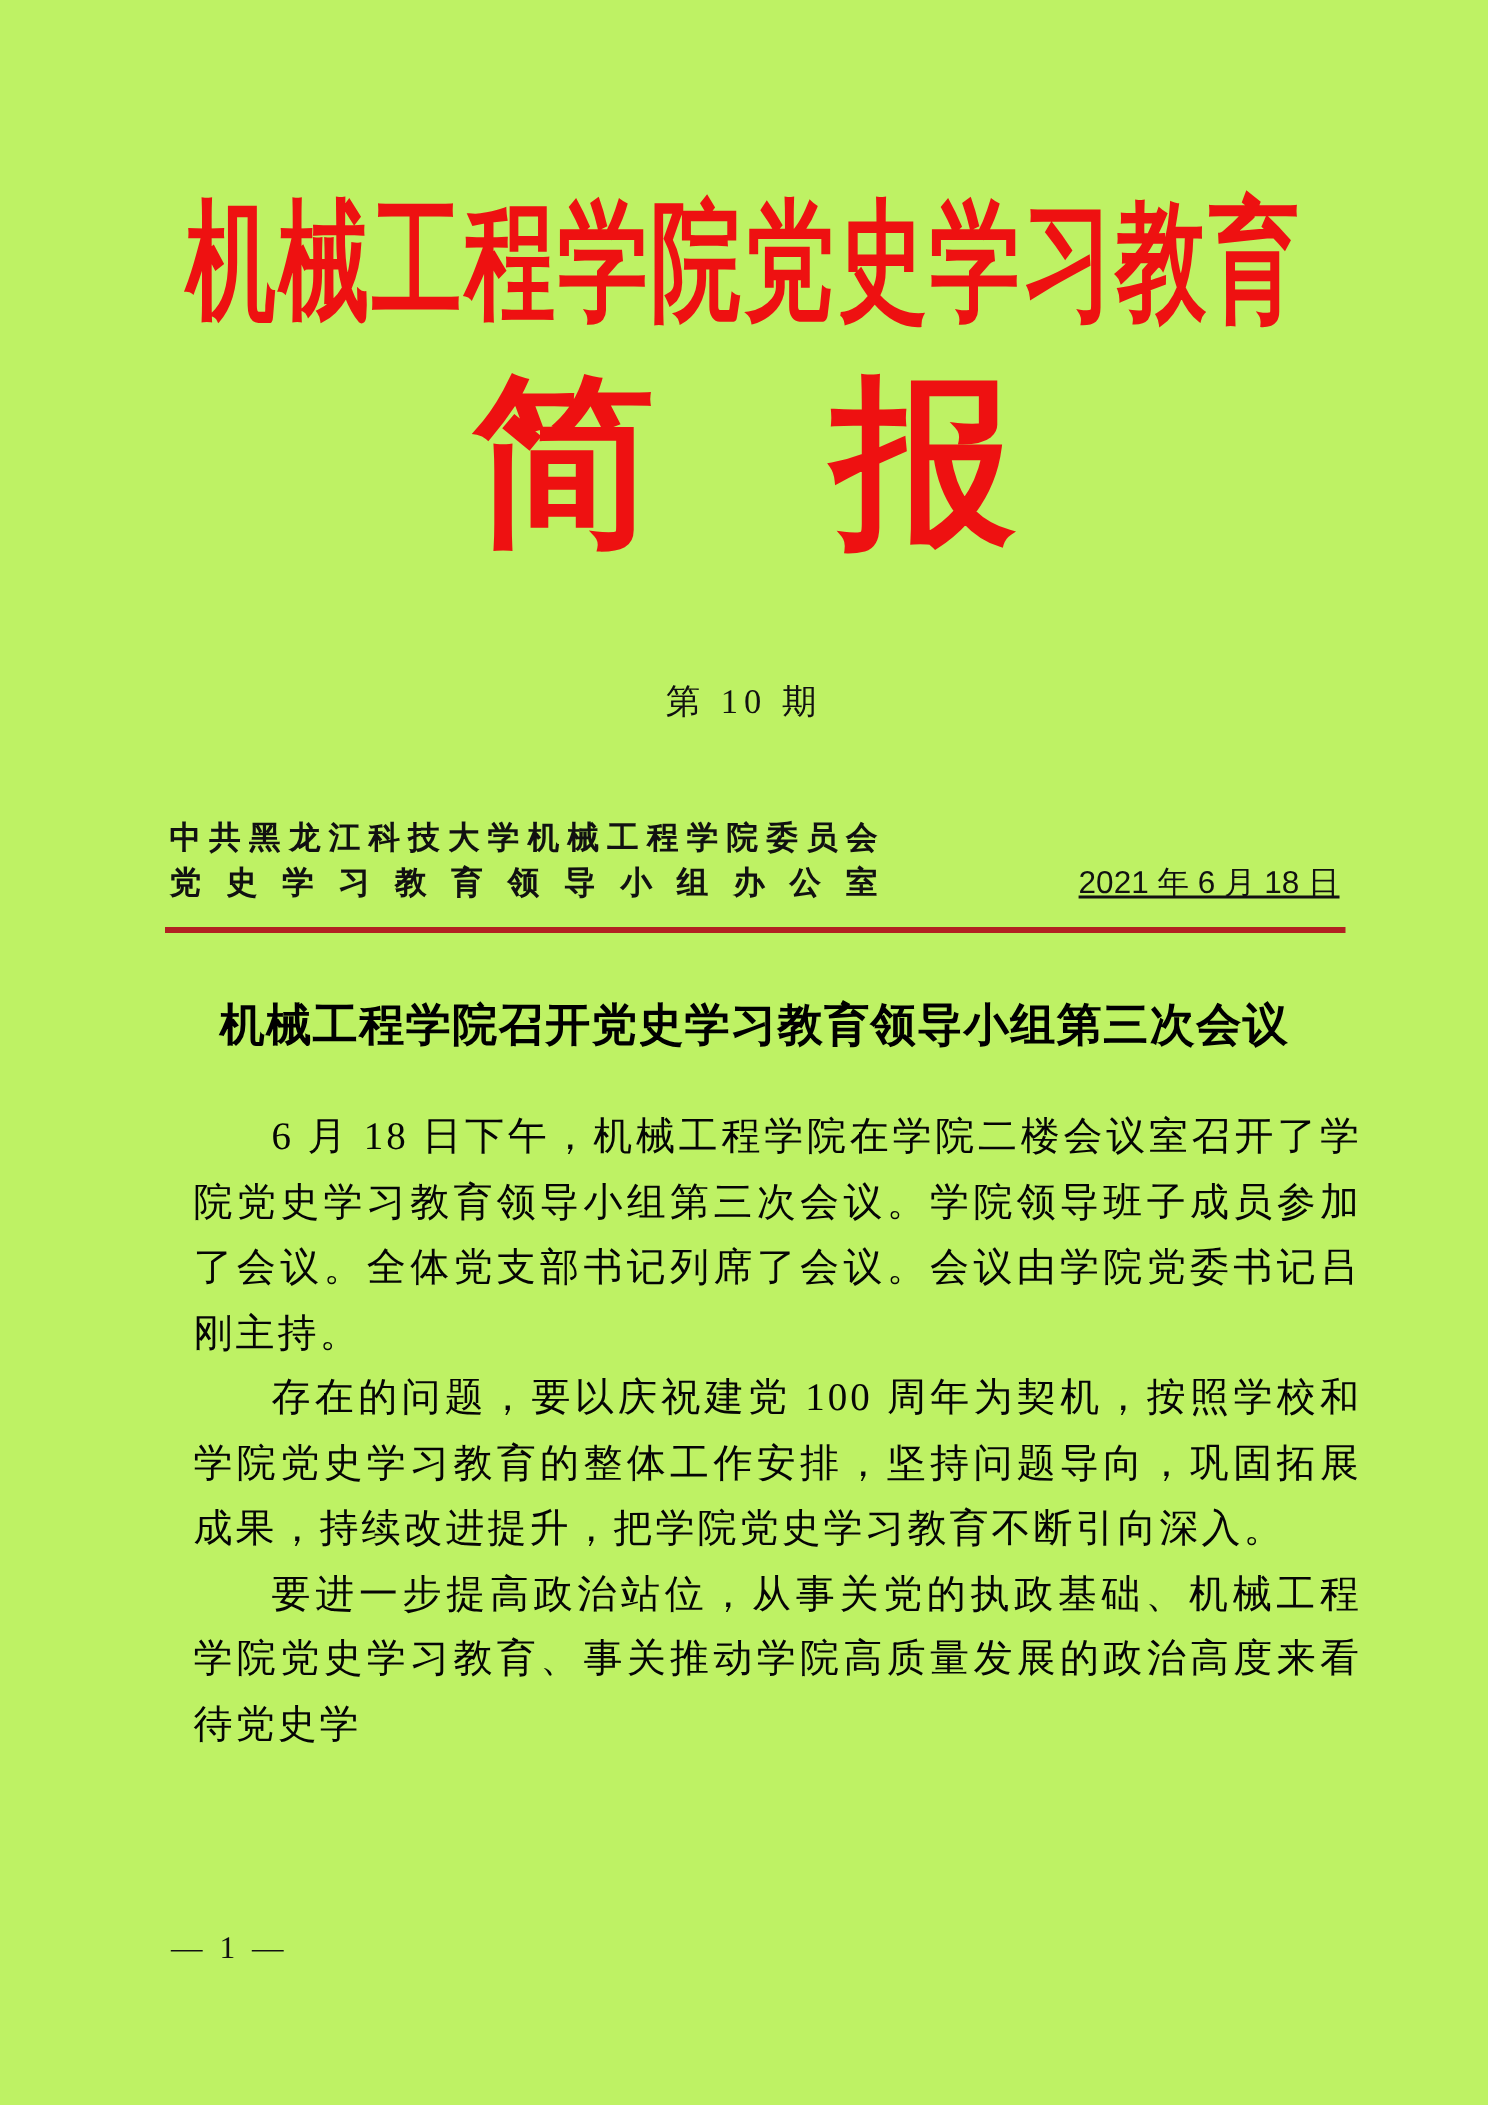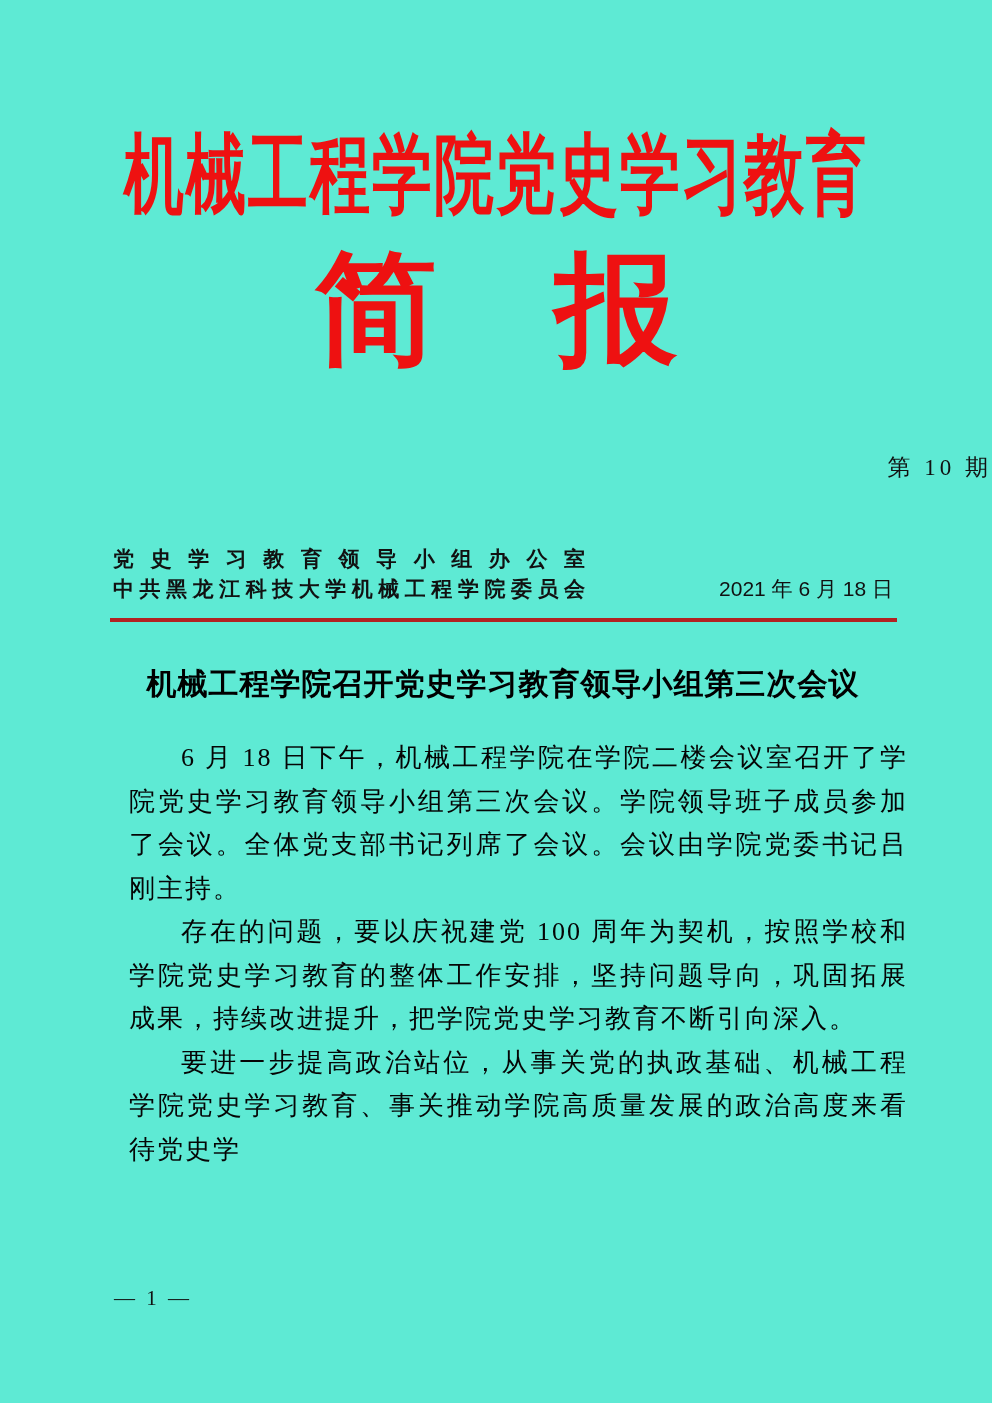--- a/index.html
+++ b/index.html
@@ -1,20 +1,20 @@
 <!DOCTYPE html>
 <html style="--masthead-red: #ee1111; --rule-red: #b22222;"><head>
 <meta charset="utf-8">
 <style>
   html, body { margin: 0; padding: 0; background: #ffffff; }
   .page {
     position: relative;
     width: 992px;
     height: 1403px;
-    background: #5eead4;
+    background: #bef264;
     overflow: hidden;
     font-family: "Liberation Serif", serif;
     color: #000000;
   }
   .masthead-title {
     position: absolute;
     top: 130px; left: 0; width: 100%;
     margin: 0;
     text-align: center;
     font-size: 60px;
@@ -33,21 +33,21 @@
     justify-content: center;
     gap: 118px;
     font-size: 122px;
     line-height: 124px;
     font-weight: bold;
     color: var(--masthead-red, #ee1111);
   }
   .issue {
     position: absolute;
     top: 452px; left: 0; width: 100%;
-    text-align: right;
+    text-align: center;
     font-size: 23px;
     letter-spacing: 4px;
     color: #111111;
   }
   .pub-row {
     position: absolute;
     top: 544px; left: 113px; right: 99px;
     display: flex;
     justify-content: space-between;
     align-items: flex-end;
@@ -63,20 +63,21 @@
   .publisher .pub-line {
     text-align: justify;
     text-align-last: justify;
   }
   .date {
     font-family: "Liberation Sans", sans-serif;
     font-size: 21px;
     line-height: 30px;
     color: #111111;
     white-space: nowrap;
+    text-decoration: underline;
   }
   .rule {
     position: absolute;
     top: 618px; left: 110px;
     width: 787px; height: 4px;
     background: var(--rule-red, #b22222);
   }
   .article-title {
     position: absolute;
     top: 650px; left: 103px; right: 89px;
@@ -120,22 +121,22 @@
 
   <div class="bulletin">
     <span>简</span>
     <span>报</span>
   </div>
 
   <div class="issue">第 10 期</div>
 
   <div class="pub-row">
     <div class="publisher">
+      <div class="pub-line">中共黑龙江科技大学机械工程学院委员会</div>
       <div class="pub-line">党史学习教育领导小组办公室</div>
-      <div class="pub-line">中共黑龙江科技大学机械工程学院委员会</div>
     </div>
     <div class="date">2021 年 6 月 18 日</div>
   </div>
 
   <div class="rule"></div>
 
   <h2 class="article-title">机械工程学院召开党史学习教育领导小组第三次会议</h2>
 
   <main class="body-text">
     <p>6 月 18 日下午，机械工程学院在学院二楼会议室召开了学院党史学习教育领导小组第三次会议。学院领导班子成员参加了会议。全体党支部书记列席了会议。会议由学院党委书记吕刚主持。</p>

